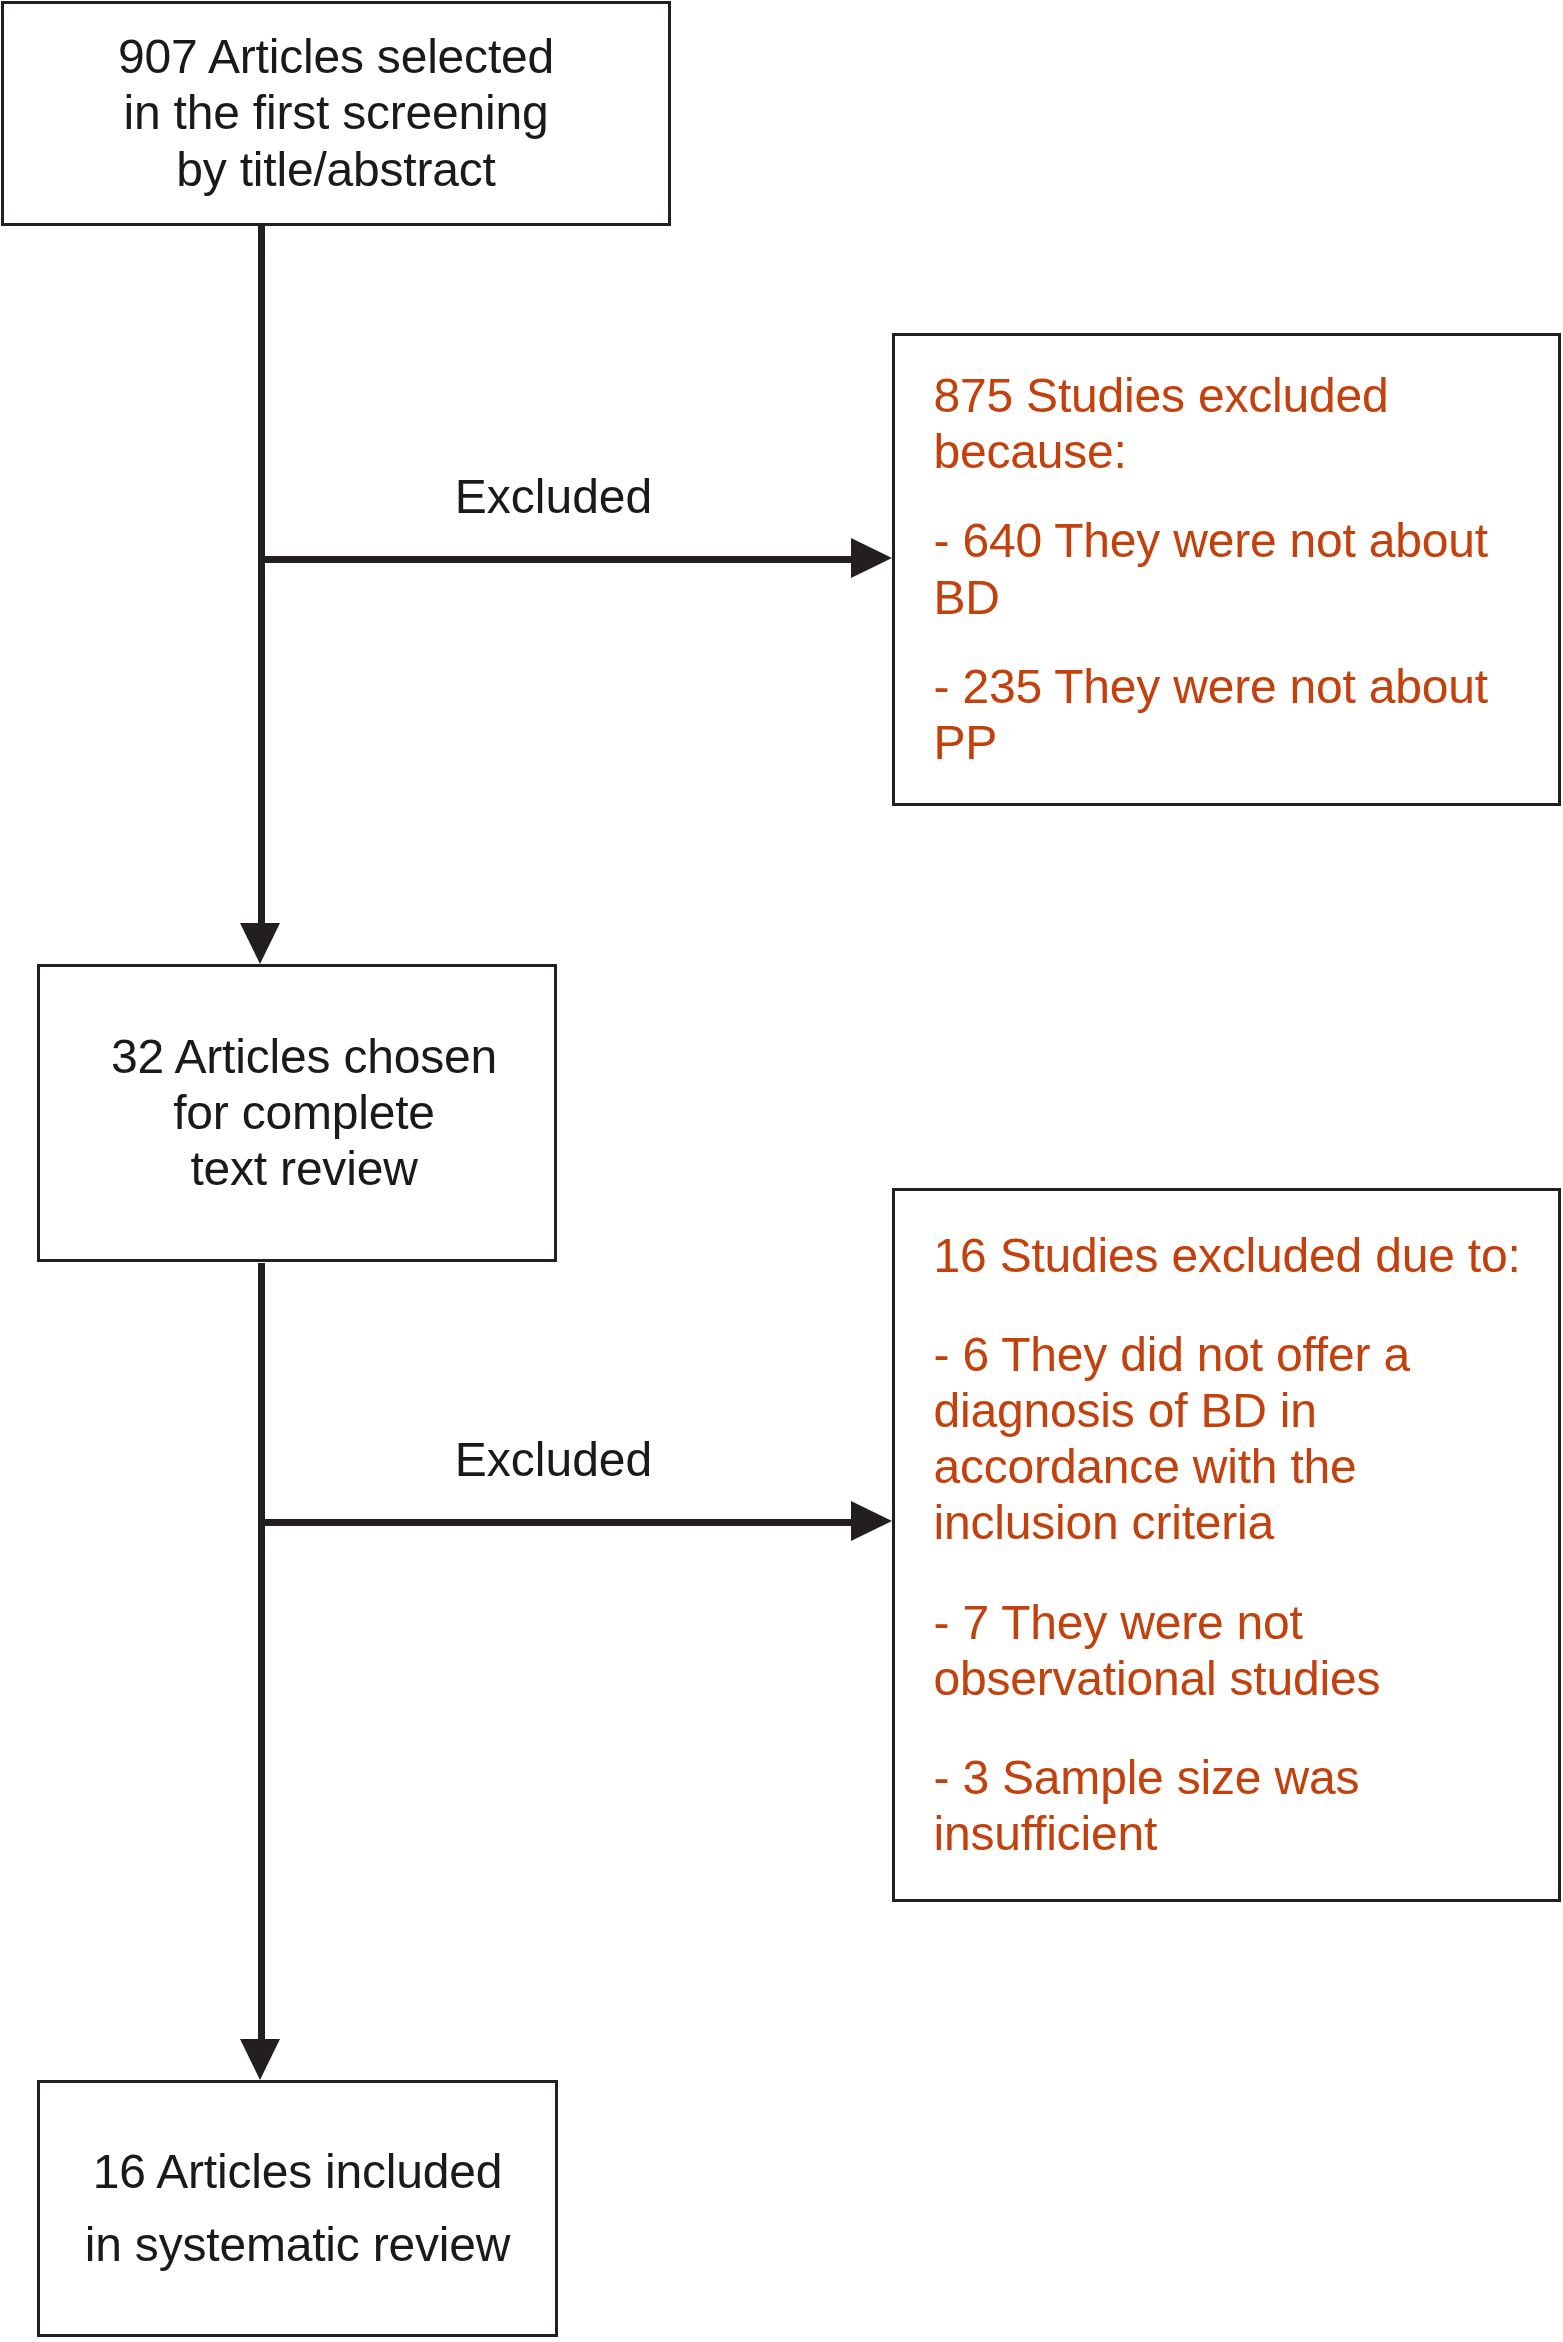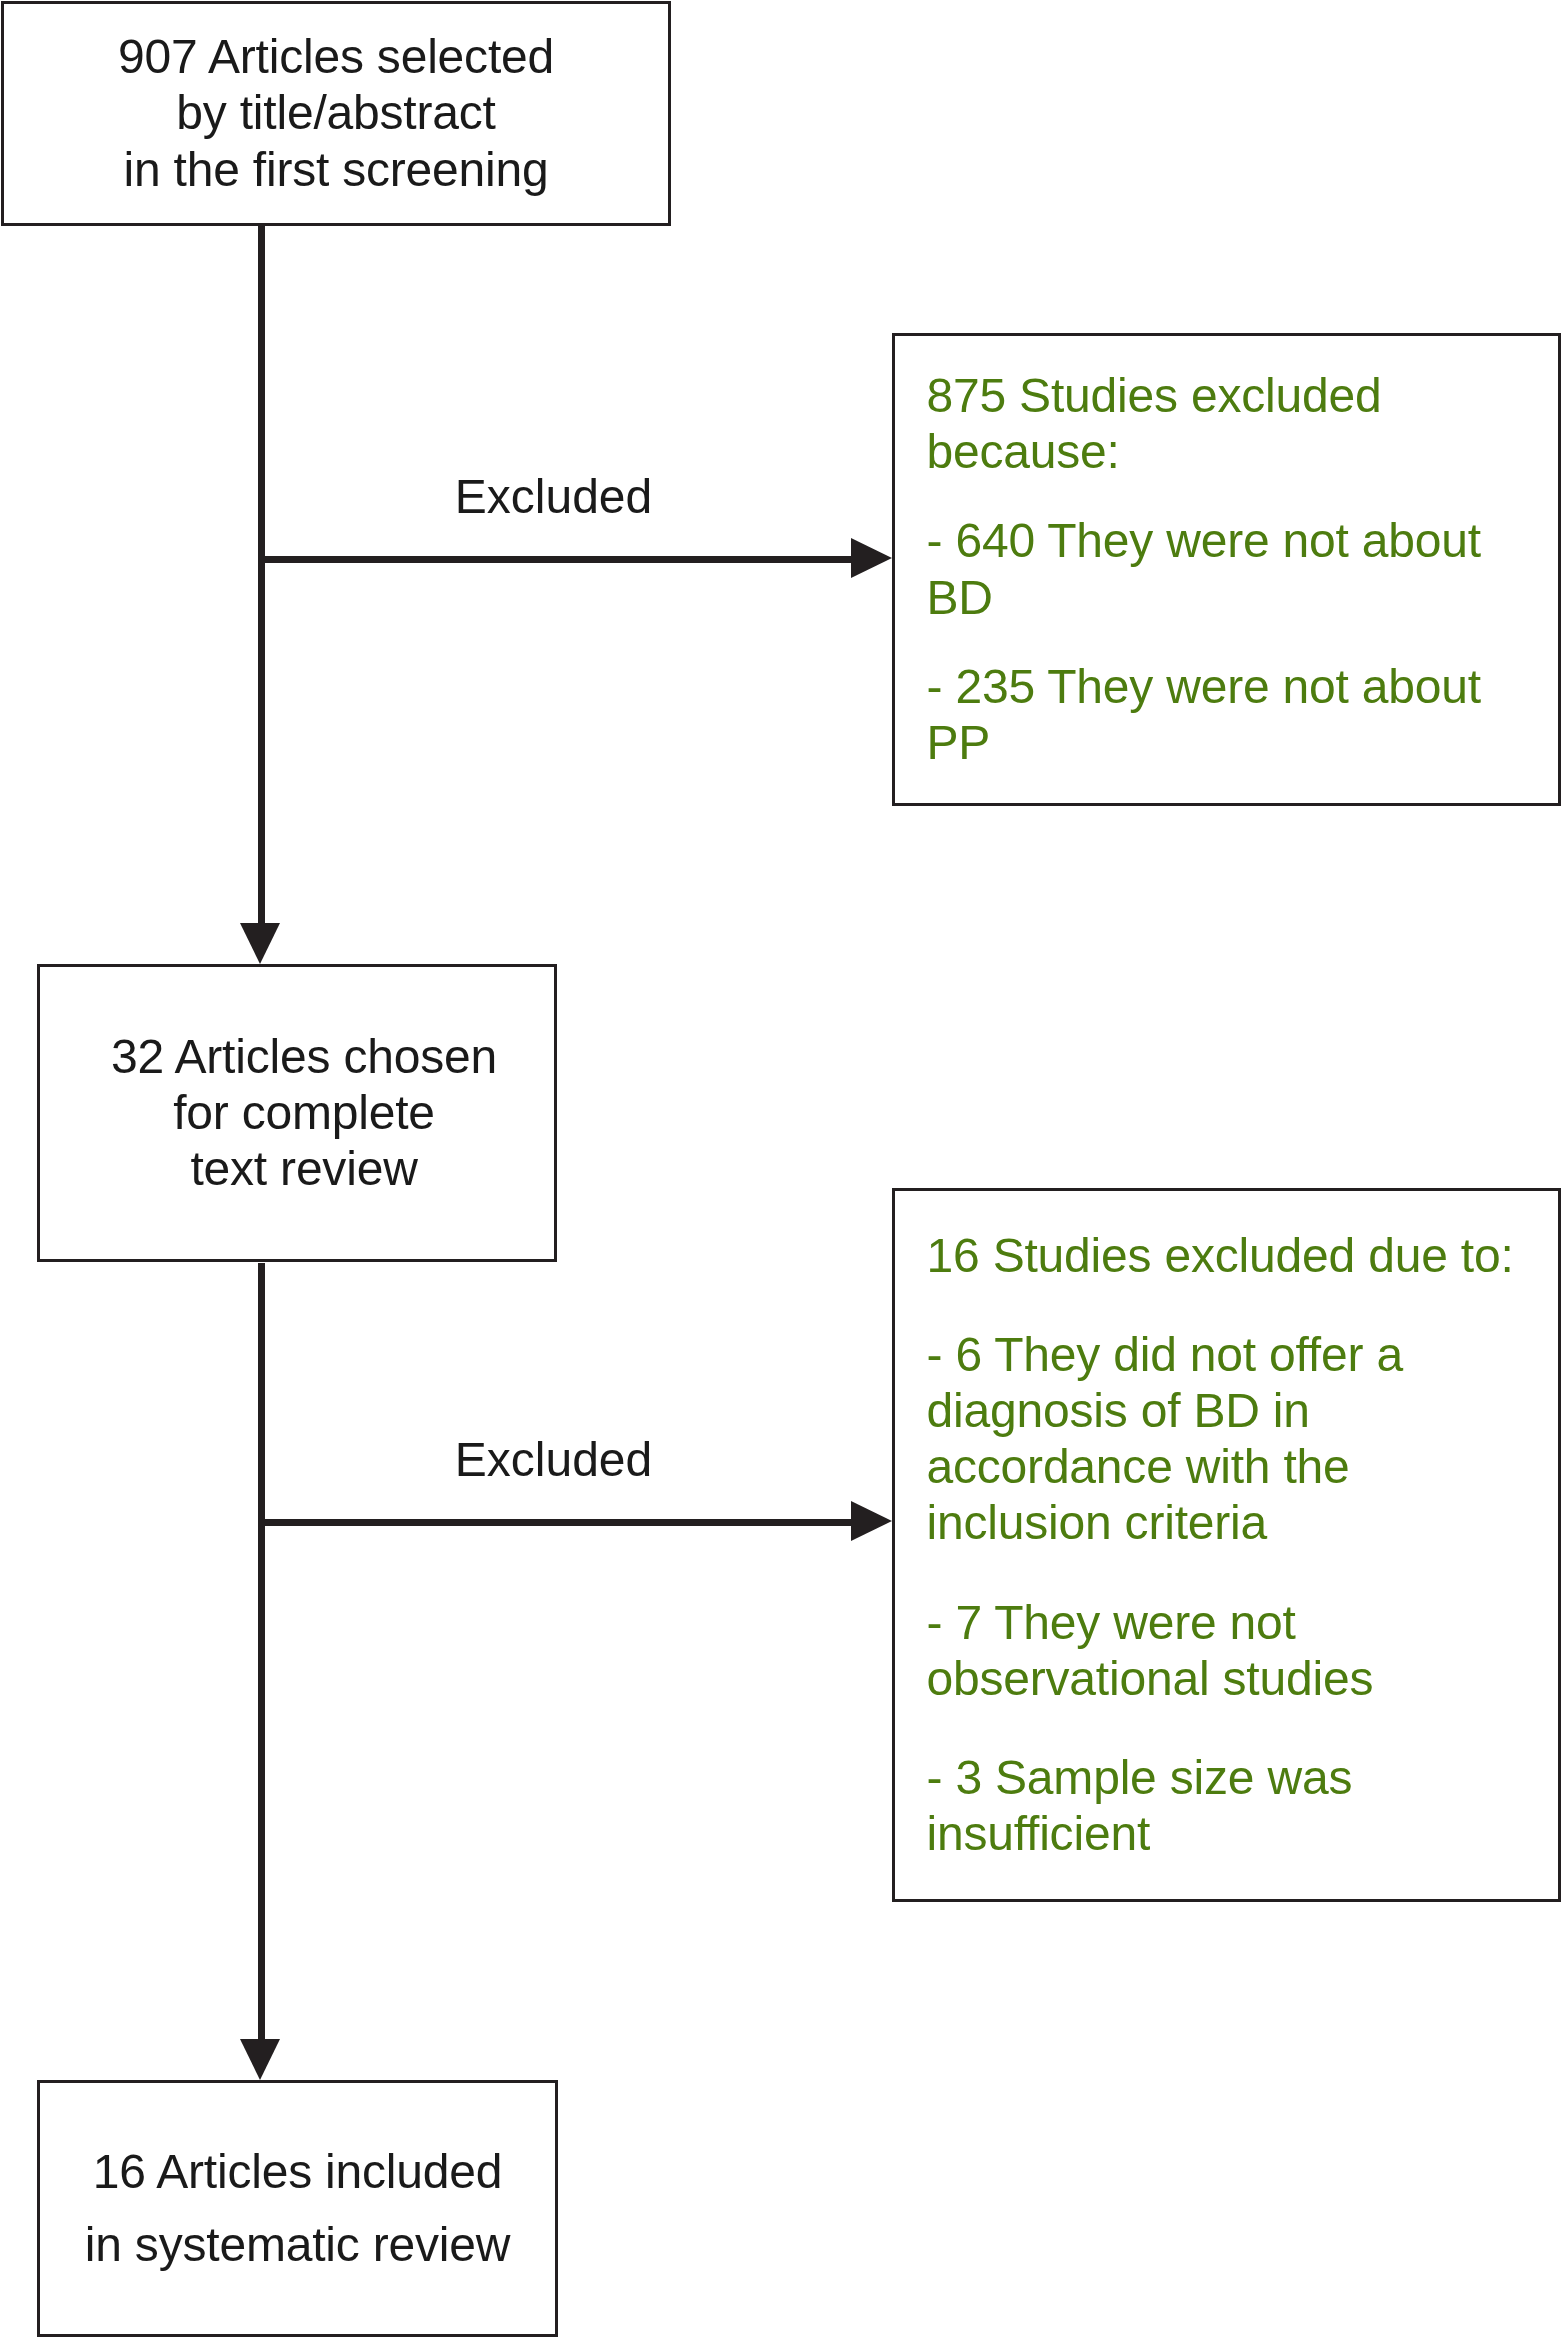--- a/index.html
+++ b/index.html
@@ -41,21 +41,22 @@
     line-height: 1.17;
     letter-spacing: -0.2px;
     white-space: nowrap;
     color: #1a1a1a;
   }
   .node-para {
     display: block;
     font-size: 48px;
     line-height: 1.17;
     letter-spacing: -0.2px;
-    color: #4d7c0f;
+    color: #c2410c;
+    margin-left: 7px;
   }
 
   
   #box-screening {
     left: 1px;  top: 1px;
     width: 670px; height: 225px;
   }
   #box-screening .node-line { margin: 0; }
 
   #box-excluded-1 {
@@ -145,22 +146,22 @@
     color: #1a1a1a;
   }
 </style>
 </head>
 <body>
 
 <div id="flowchart">
 
   <div class="node-box centered" id="box-screening">
     <span class="node-line">907 Articles selected</span>
+    <span class="node-line">in the first screening</span>
     <span class="node-line">by title/abstract</span>
-    <span class="node-line">in the first screening</span>
   </div>
 
   <div class="v-line" id="conn-1-line"></div>
   <div class="arrow-down" id="conn-1-arrow"></div>
 
   <div class="h-line" id="branch-1-line"></div>
   <div class="arrow-right" id="branch-1-arrow"></div>
   <div id="branch-1-label">Excluded</div>
 
   <div class="node-box left-align" id="box-excluded-1">

